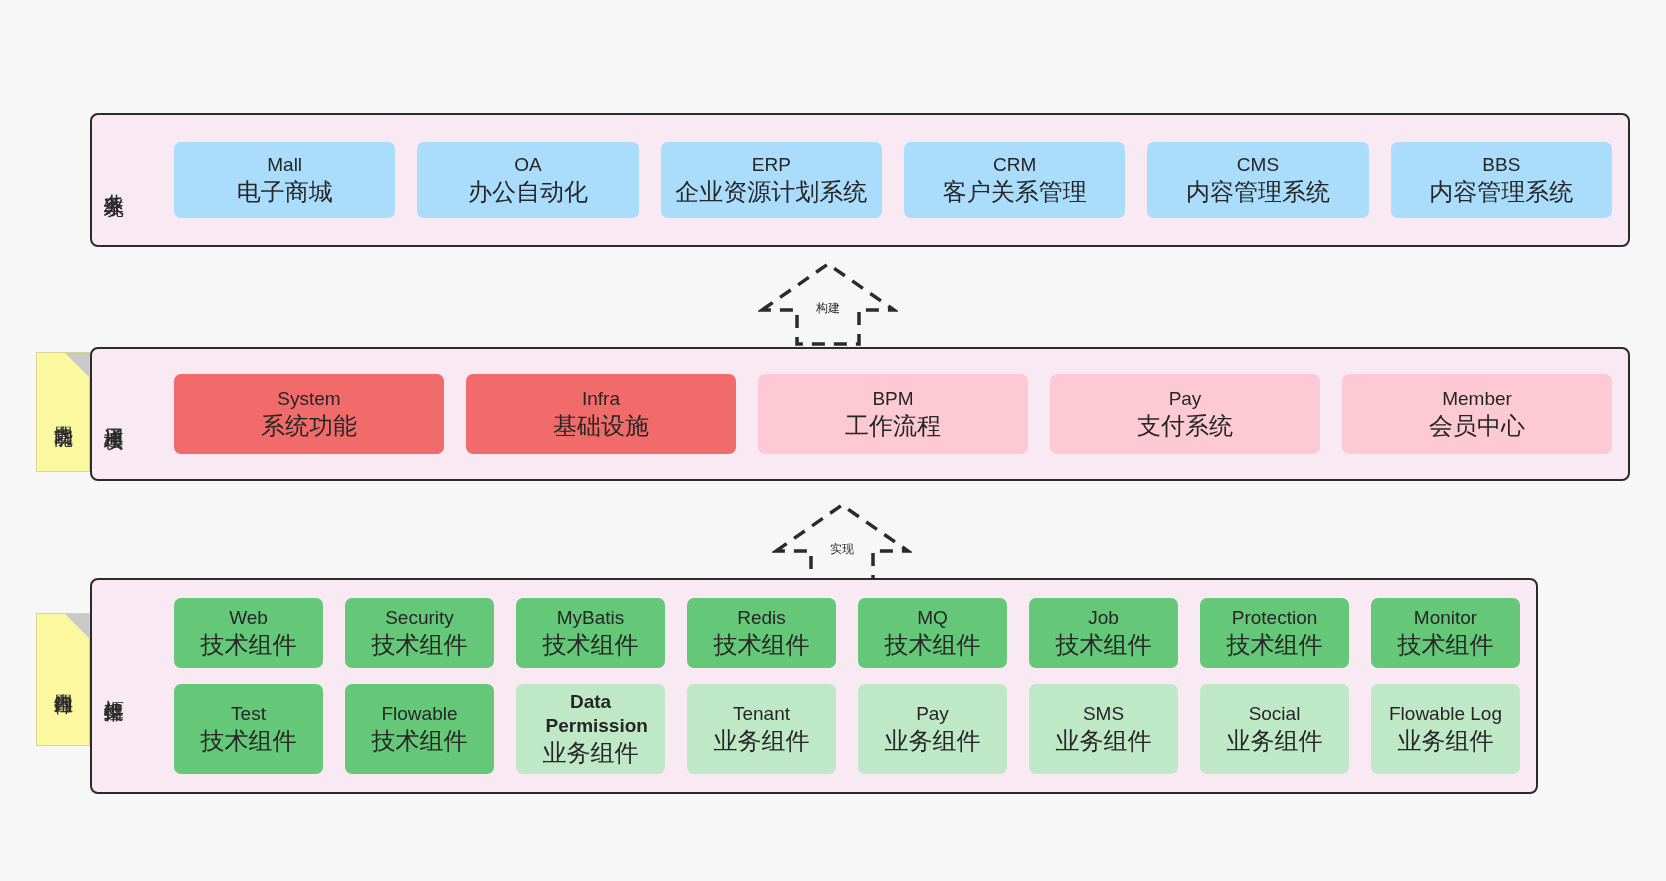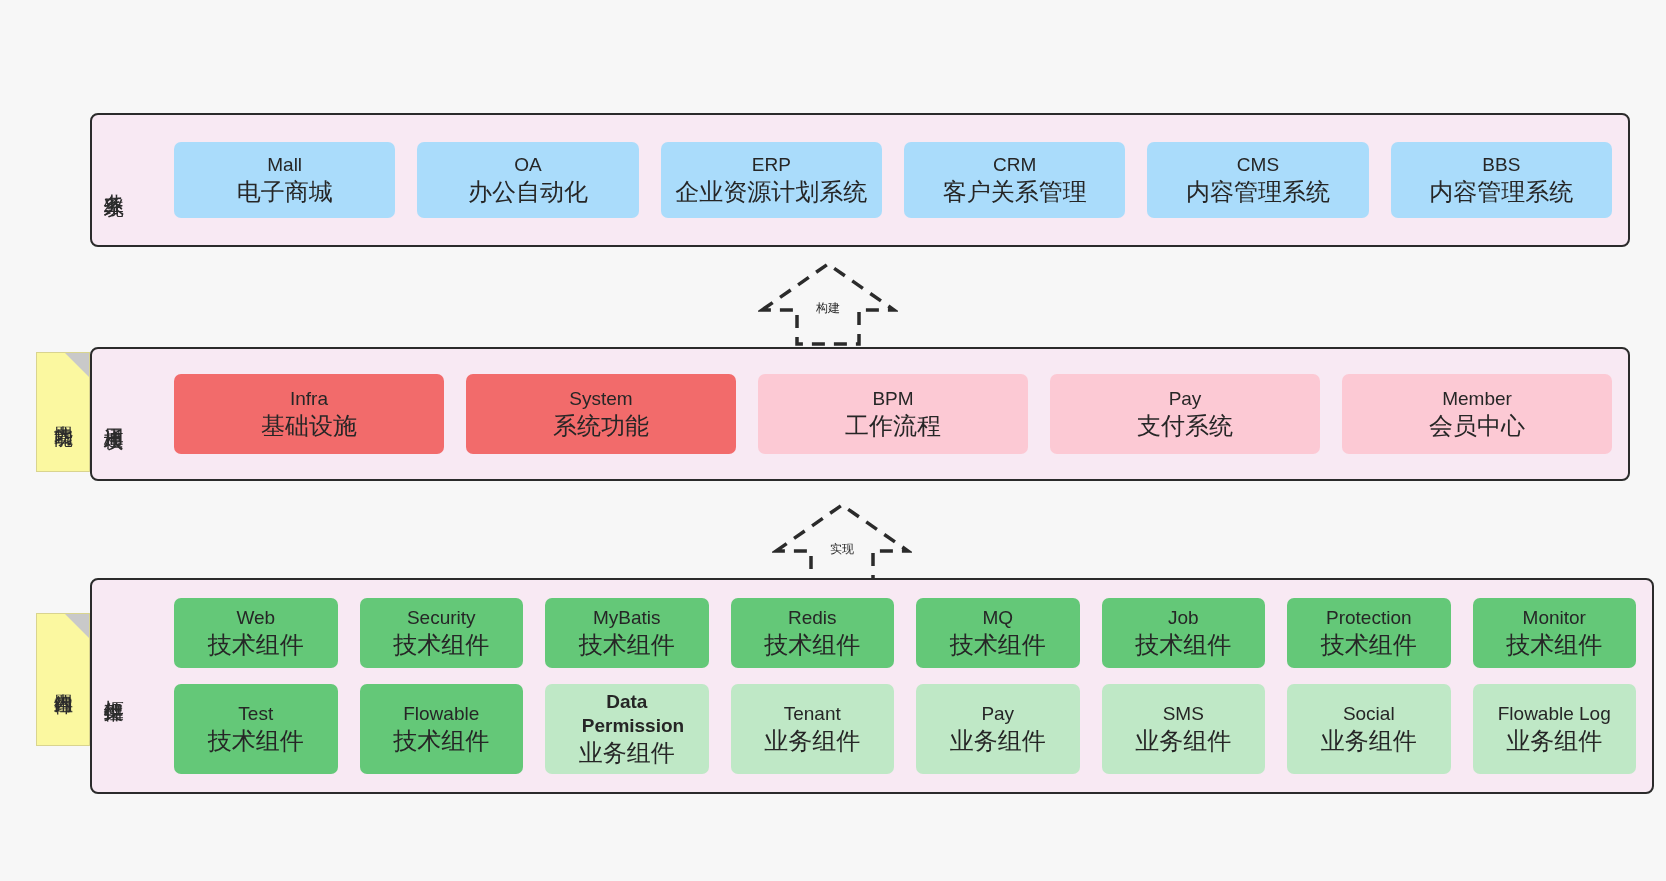--- a/index.html
+++ b/index.html
@@ -155,26 +155,26 @@
 
   <div class="tab" style="left:36px; top:352px; width:54px; height:120px;">
     <span>内置功能</span>
     <span class="fold"></span>
   </div>
   <div class="section" id="sec1" style="left:90px; top:347px; width:1540px; height:134px;">
     <div class="section-title">通用模块</div>
     <div class="cards">
       <div class="row">
         <div class="card red">
+          <span class="en">System</span>
+          <span class="cn">系统功能</span>
+        </div>
+        <div class="card red">
           <span class="en">Infra</span>
           <span class="cn">基础设施</span>
-        </div>
-        <div class="card red">
-          <span class="en">System</span>
-          <span class="cn">系统功能</span>
         </div>
         <div class="card pink">
           <span class="en">BPM</span>
           <span class="cn">工作流程</span>
         </div>
         <div class="card pink">
           <span class="en">Pay</span>
           <span class="cn">支付系统</span>
         </div>
         <div class="card pink">
@@ -189,21 +189,21 @@
     <svg width="140" height="90" viewBox="0 0 140 90">
       <path d="M 4 52 L 70 6 L 136 52 L 101 52 L 101 86 L 39 86 L 39 52 Z" fill="none" stroke="#2b2b2b" stroke-width="3.5" stroke-dasharray="13 9" stroke-linejoin="miter"></path>
     </svg>
     <div class="arrow-label" style="top:42px;">实现</div>
   </div>
 
   <div class="tab" style="left:36px; top:613px; width:54px; height:133px;">
     <span>内置组件</span>
     <span class="fold"></span>
   </div>
-  <div class="section" id="sec2" style="left:90px; top:578px; width:1564px; height:216px;">
+  <div class="section" id="sec2" style="left:90px; top:578px; width:1448px; height:216px;">
     <div class="section-title">框架组件</div>
     <div class="cards">
       <div class="row">
         <div class="card green">
           <span class="en">Web</span>
           <span class="cn">技术组件</span>
         </div>
         <div class="card green">
           <span class="en">Security</span>
           <span class="cn">技术组件</span>

